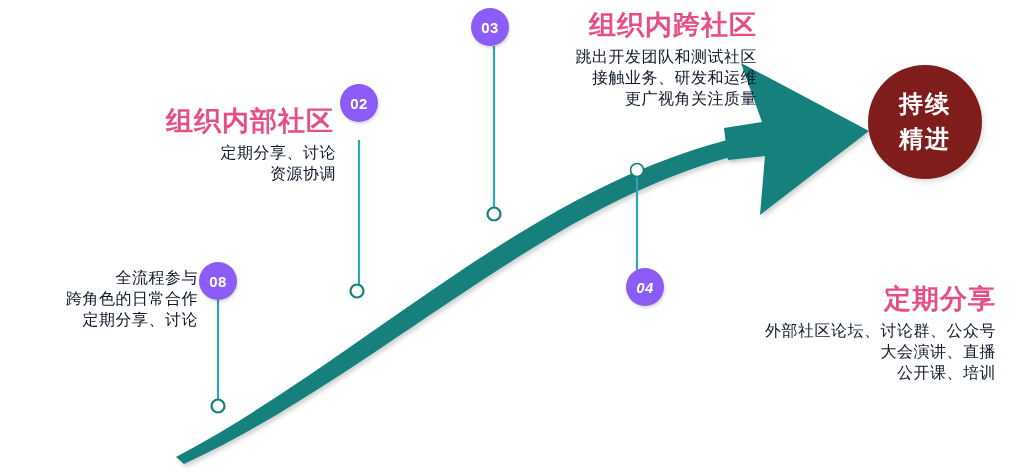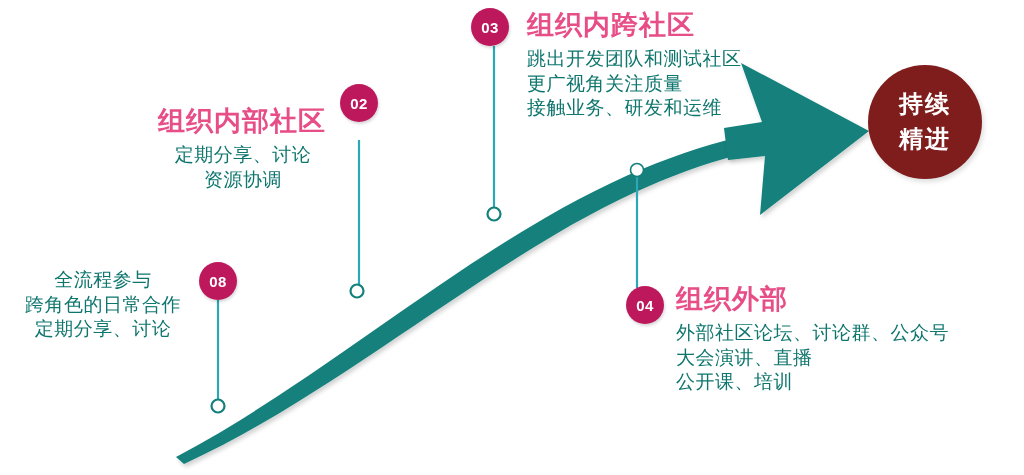--- a/index.html
+++ b/index.html
@@ -34,55 +34,55 @@
     white-space: nowrap;
   }
   .block .title {
     font-size: 27px;
     font-weight: bold;
     color: #E74D87;
     letter-spacing: 1px;
     margin-bottom: 4px;
   }
   .block .line {
-    font-size: 19px;
-    color: #0f766e;
+    font-size: 16px;
+    color: #0f172a;
     letter-spacing: 0.5px;
   }
-  .align-right { text-align: center; }
-  .align-left  { text-align: left; }
+  .align-right { text-align: right; }
+  .align-left  { text-align: right; }
 
   #block-1 { left: 8px;  top: 268px; width: 190px; }
   #block-2 { left: 150px; top: 104px; width: 186px; }
   #block-3 { left: 527px; top: 8px;   width: 230px; }
   #block-4 { left: 676px; top: 282px; width: 320px; }
 
   #block-1 .title { padding-right: 6px; }
   #block-2 .title { padding-right: 2px; }
 
   
   .badge {
     position: absolute;
     width: 38px;
     height: 38px;
     border-radius: 50%;
-    background: #be185d;
+    background: #8b5cf6;
     color: #ffffff;
     font-size: 15px;
     font-weight: bold;
     display: flex;
     align-items: center;
     justify-content: center;
     letter-spacing: 0.5px;
     box-shadow: 1px 2px 3px rgba(0,0,0,0.16);
   }
   #badge-1 { left: 199px; top: 262px; }
   #badge-2 { left: 340px; top: 84px; }
   #badge-3 { left: 471px; top: 8px;   }
-  #badge-4 { left: 626px; top: 286px; }
+  #badge-4 { left: 626px; top: 268px; font-style: italic; }
 
   
   #goal-circle {
     position: absolute;
     left: 868px;
     top: 65px;
     width: 114px;
     height: 114px;
     border-radius: 50%;
     background: #7f1d1d;
@@ -154,27 +154,27 @@
   <div class="block align-right" id="block-2">
     <div class="title">组织内部社区</div>
     <div class="line">定期分享、讨论</div>
     <div class="line">资源协调</div>
   </div>
   <div class="badge" id="badge-2">02</div>
 
   <div class="block align-left" id="block-3">
     <div class="title">组织内跨社区</div>
     <div class="line">跳出开发团队和测试社区</div>
+    <div class="line">接触业务、研发和运维</div>
     <div class="line">更广视角关注质量</div>
-    <div class="line">接触业务、研发和运维</div>
   </div>
   <div class="badge" id="badge-3">03</div>
 
   <div class="block align-left" id="block-4">
-    <div class="title">组织外部</div>
+    <div class="title">定期分享</div>
     <div class="line">外部社区论坛、讨论群、公众号</div>
     <div class="line">大会演讲、直播</div>
     <div class="line">公开课、培训</div>
   </div>
   <div class="badge" id="badge-4">04</div>
 
   <div id="goal-circle">
     <span>持续</span>
     <span>精进</span>
   </div>

